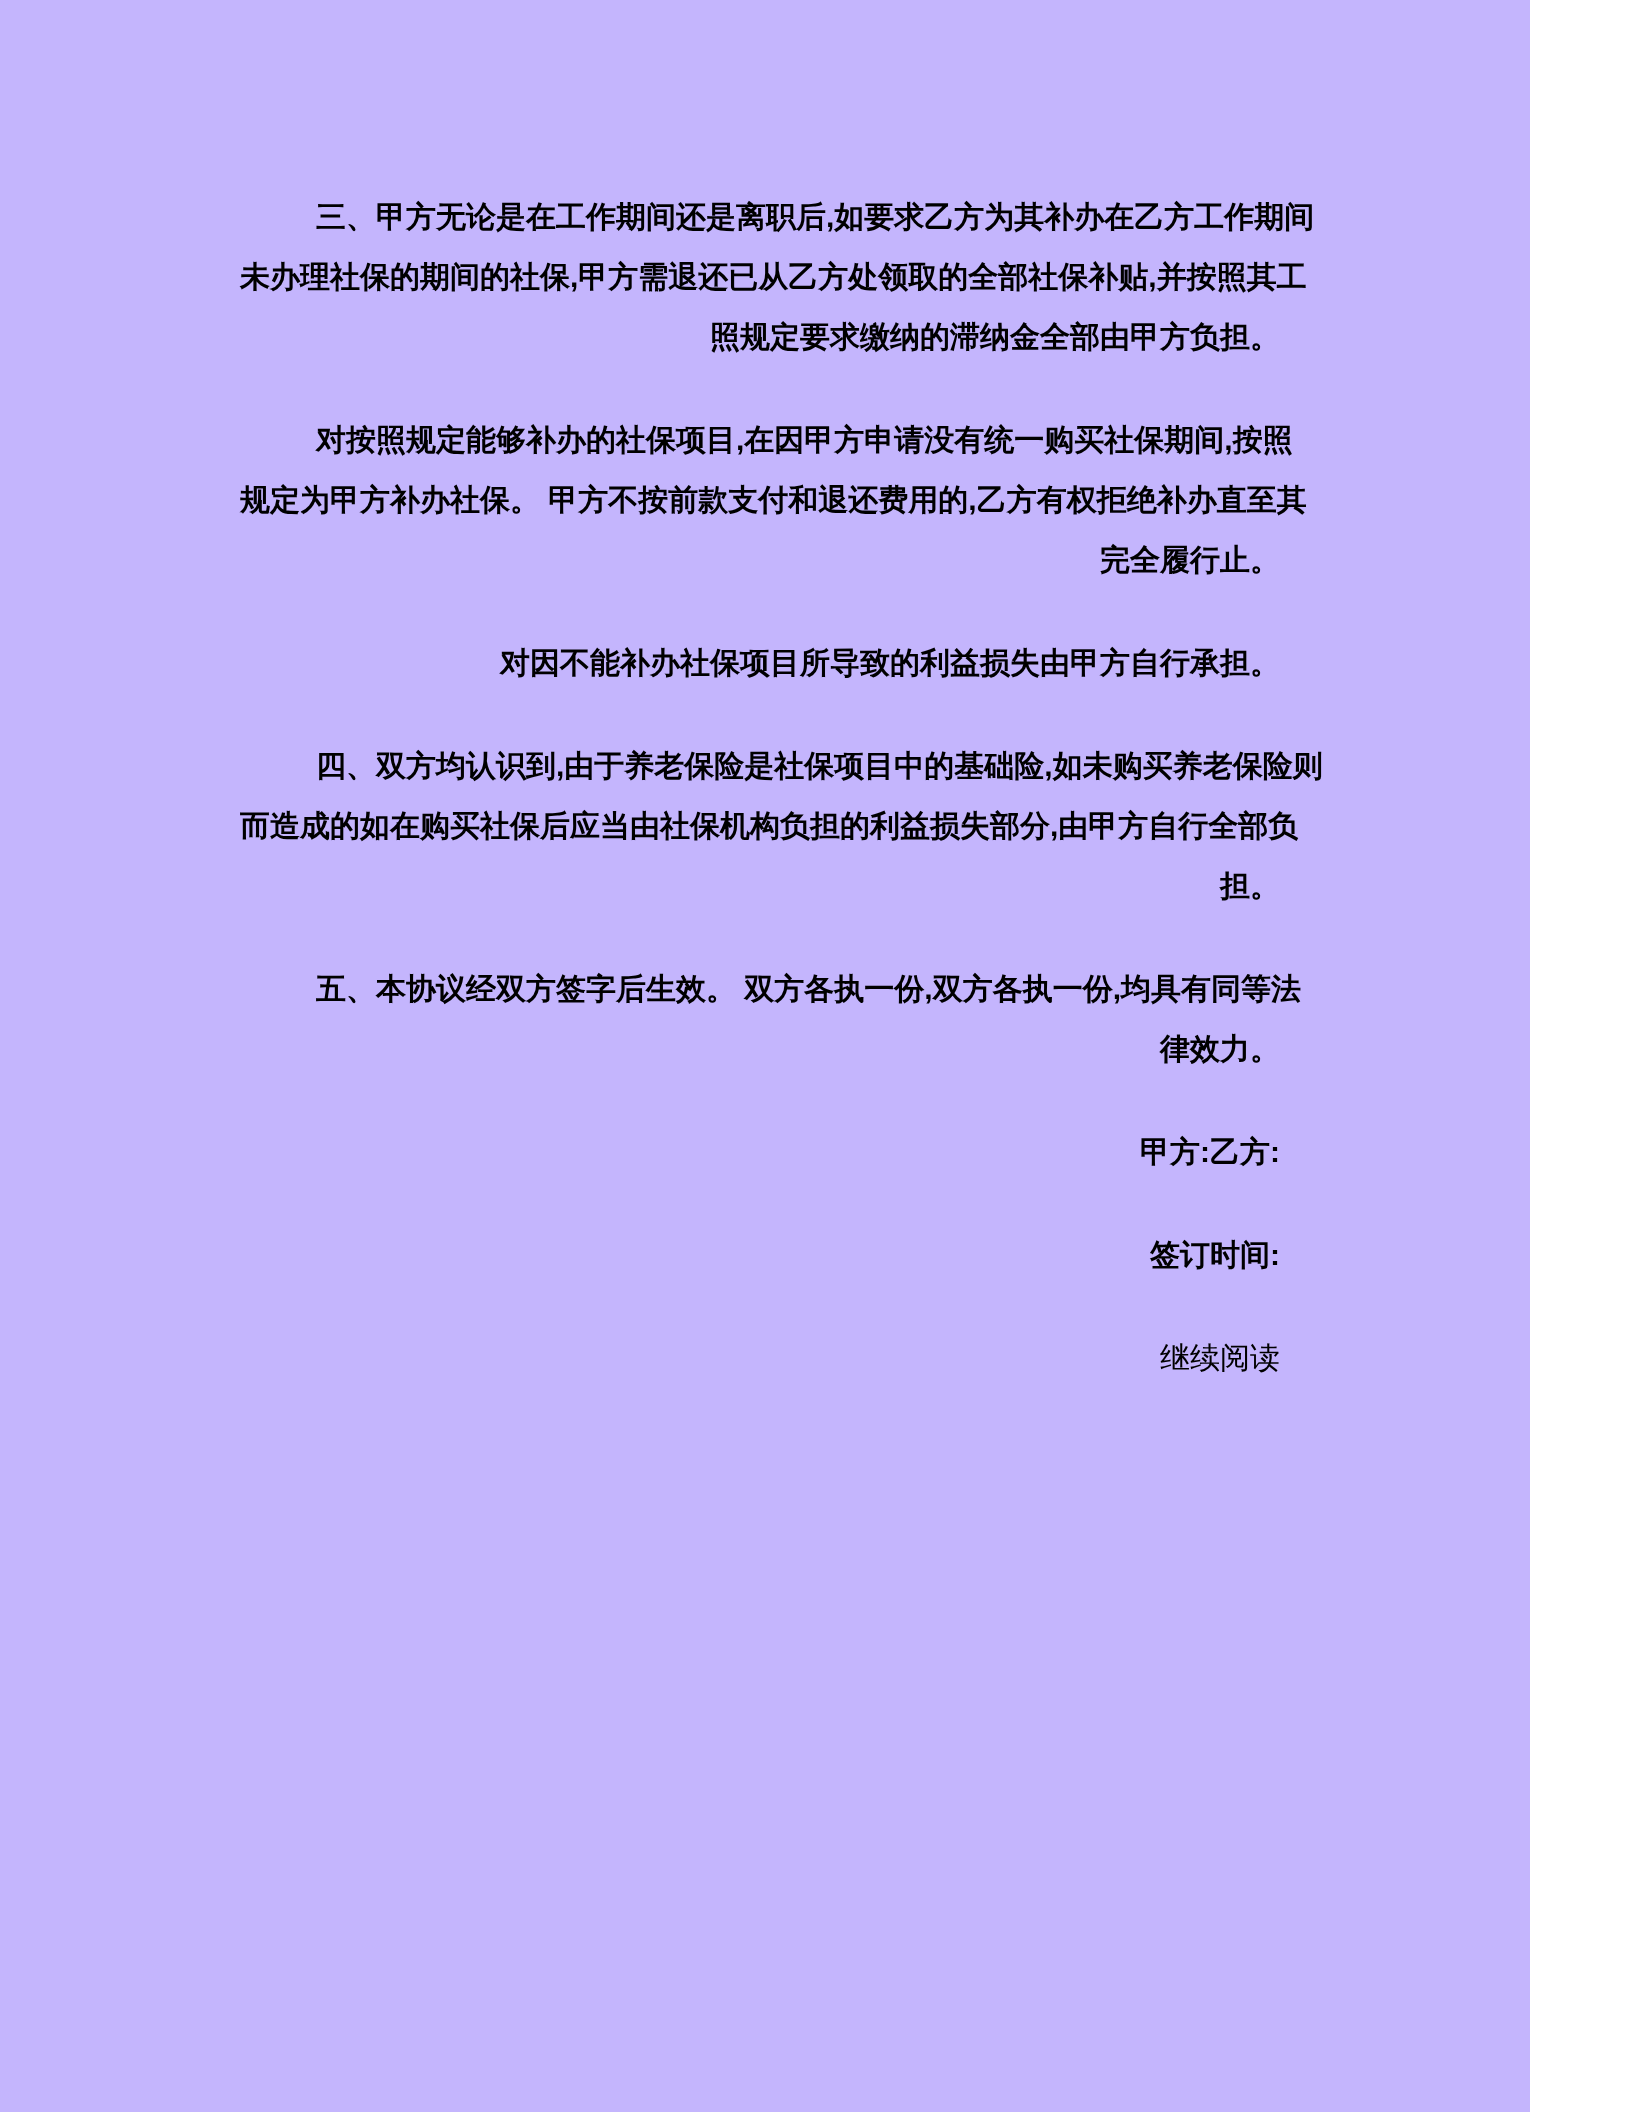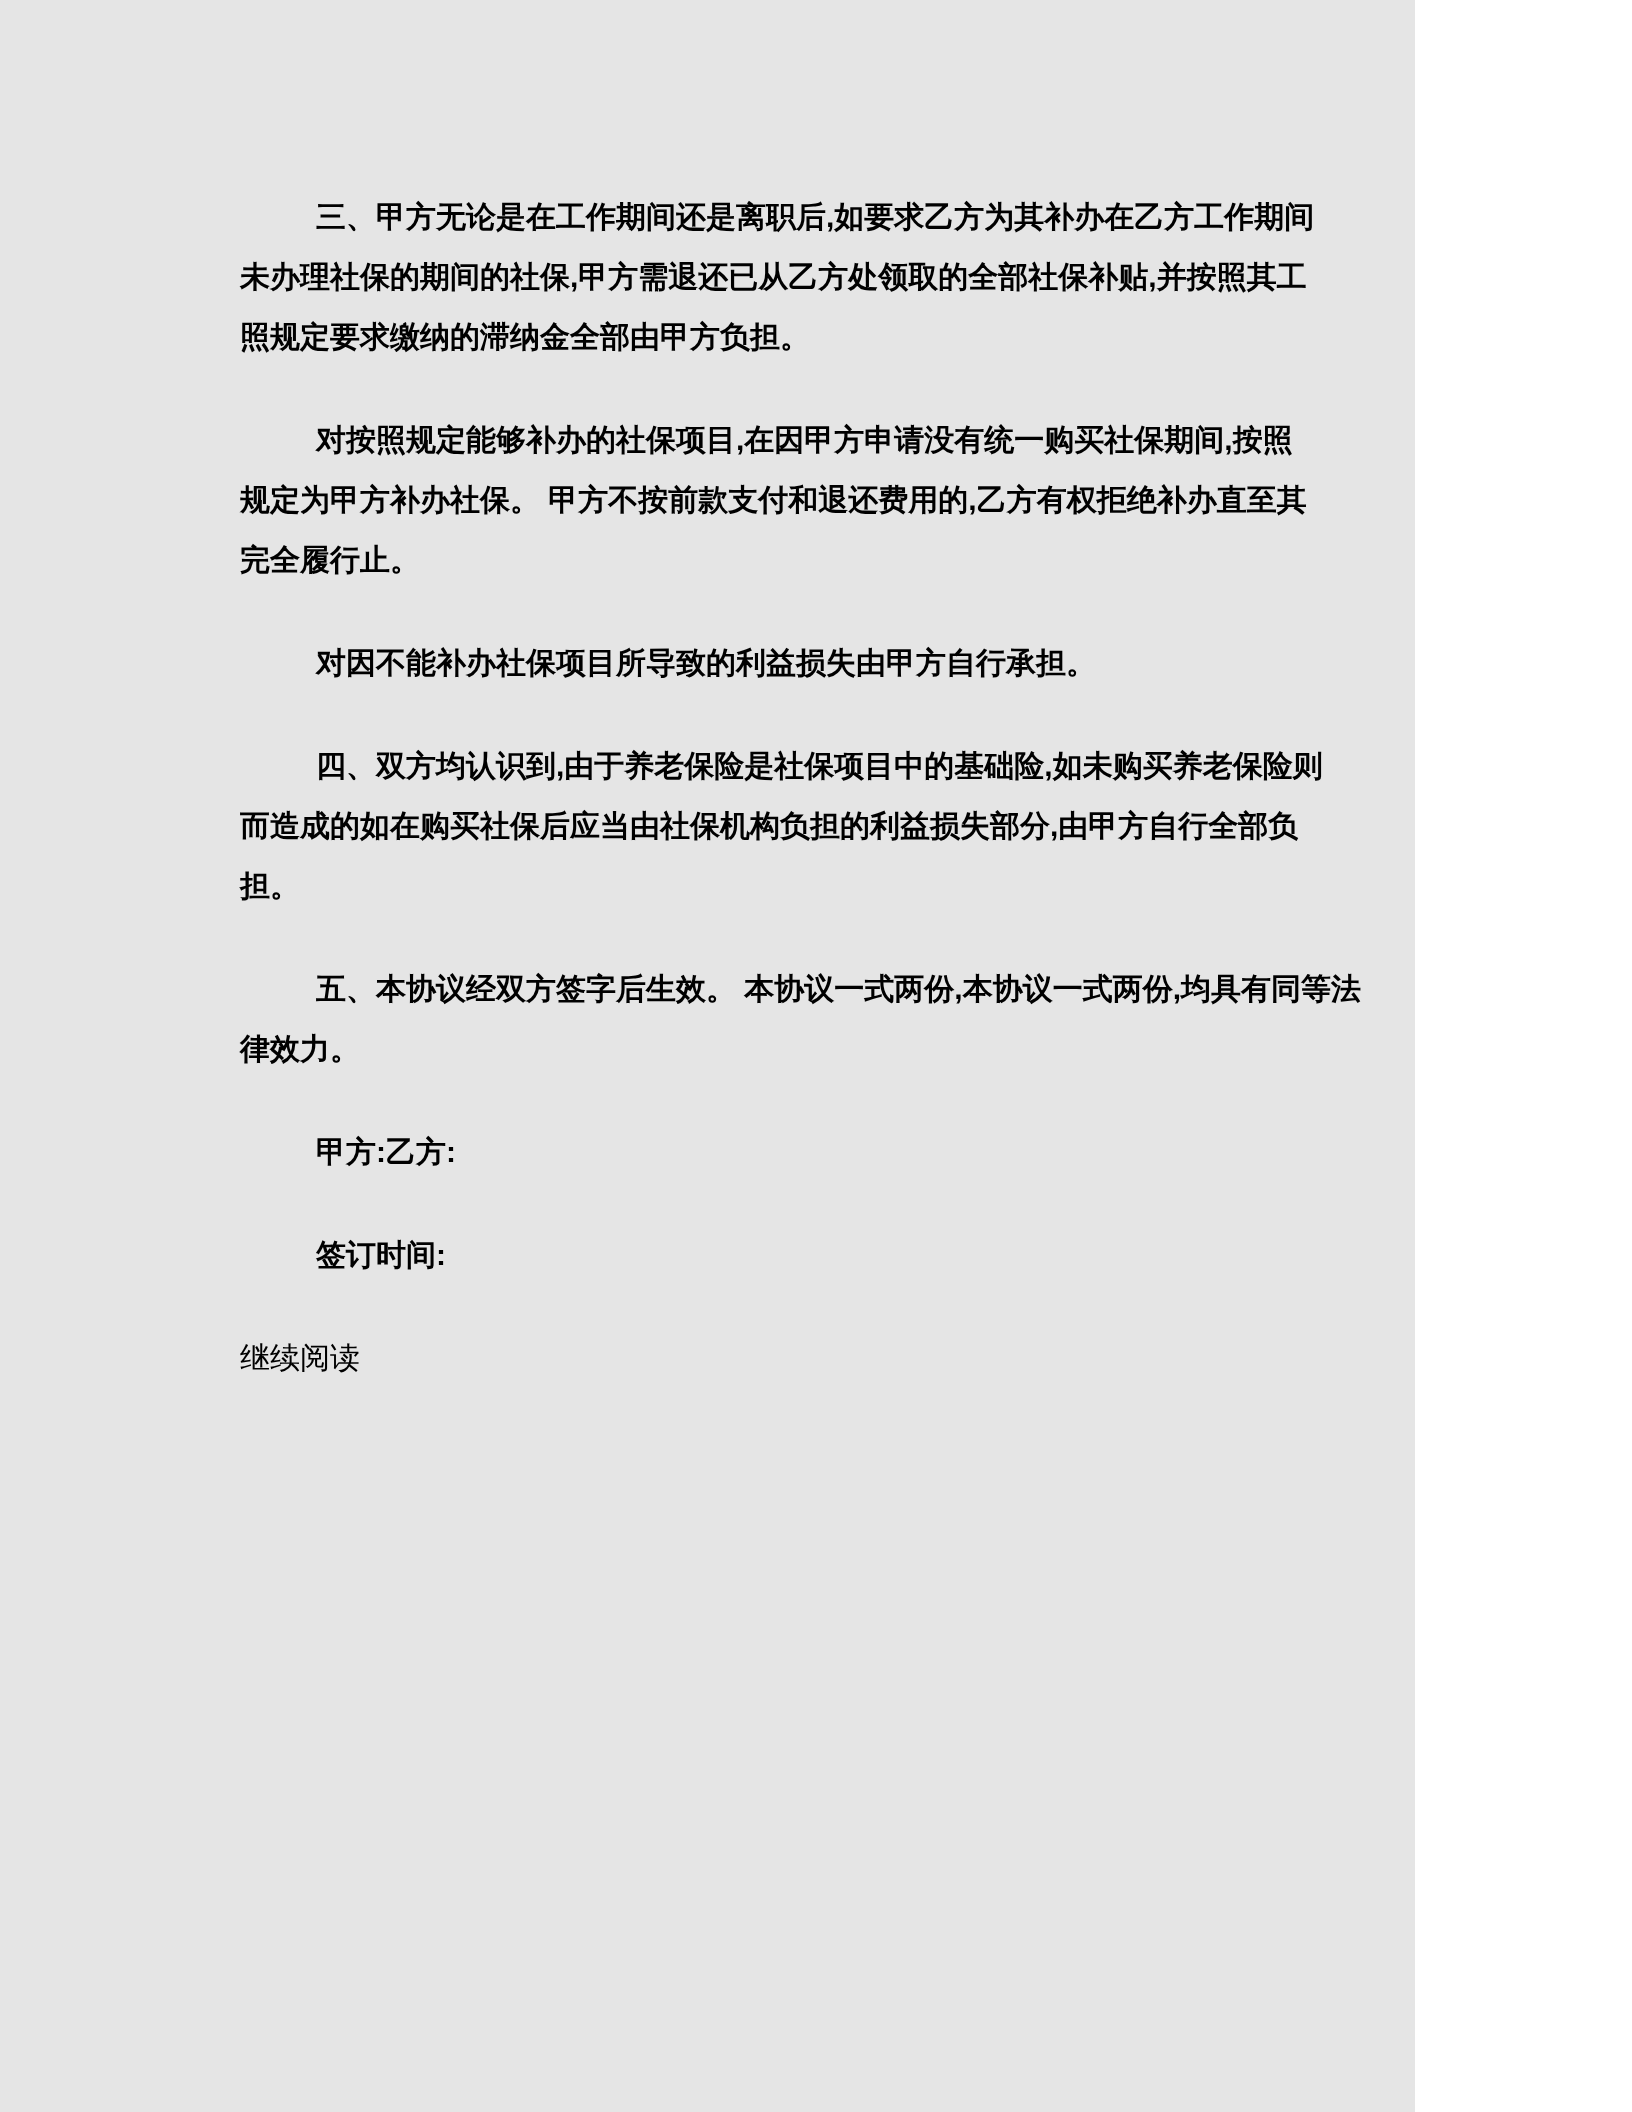--- a/index.html
+++ b/index.html
@@ -2,26 +2,27 @@
 <html><head>
 <meta charset="utf-8">
 <style>
   html, body {
     margin: 0;
     padding: 0;
     background: #ffffff;
   }
   .page {
     position: relative;
-    width: 1415px;
+    width: 1530px;
     height: 2112px;
-    background: #e5e5e5;
+    background: #c4b5fd;
     box-sizing: border-box;
     padding: 187px 250px 0 240px;
     overflow: hidden;
+    text-align: right;
   }
   .doc-body {
     color: #000000;
   }
   .para {
     font-family: "Liberation Sans", sans-serif;
     font-size: 30px;
     line-height: 60px;
     font-weight: 700;
     color: #000000;
@@ -61,21 +62,21 @@
       </div>
       <div class="para">
         <div class="line indent">对因不能补办社保项目所导致的利益损失由甲方自行承担。</div>
       </div>
       <div class="para">
         <div class="line indent">四、双方均认识到,由于养老保险是社保项目中的基础险,如未购买养老保险则</div>
         <div class="line">而造成的如在购买社保后应当由社保机构负担的利益损失部分,由甲方自行全部负</div>
         <div class="line">担。</div>
       </div>
       <div class="para">
-        <div class="line indent">五、本协议经双方签字后生效。 本协议一式两份,本协议一式两份,均具有同等法</div>
+        <div class="line indent">五、本协议经双方签字后生效。 双方各执一份,双方各执一份,均具有同等法</div>
         <div class="line">律效力。</div>
       </div>
       <div class="para">
         <div class="line indent">甲方:乙方:</div>
       </div>
       <div class="para">
         <div class="line indent">签订时间:</div>
       </div>
     </div>
   <div class="footer-link">继续阅读</div>

